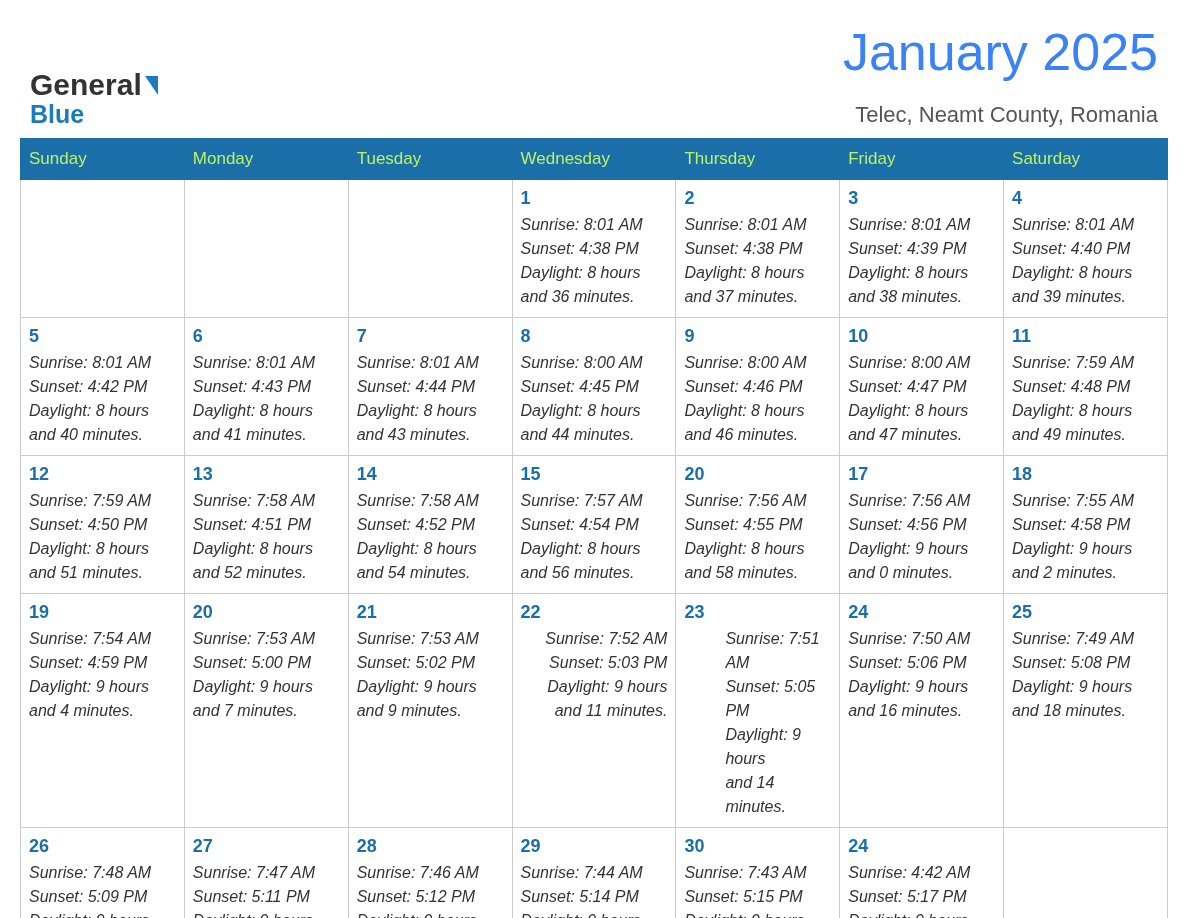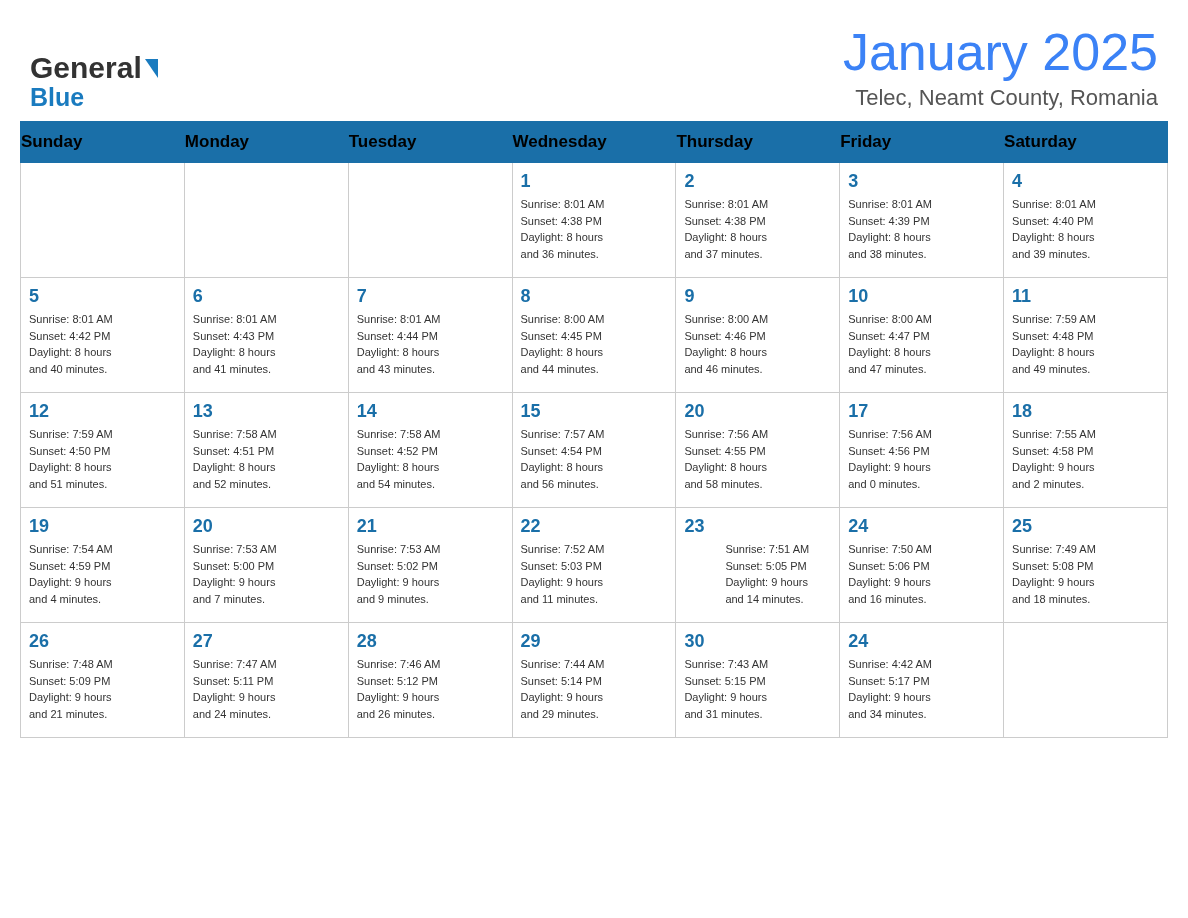--- a/index.html
+++ b/index.html
@@ -34,58 +34,59 @@
     }
     .main-title {
       font-size: 52px;
       font-weight: normal;
       color: #3b82f6;
       line-height: 1.1;
     }
     .subtitle {
       font-size: 22px;
       color: #555;
-      margin-top: 4px;
+      margin-top: 21px;
     }
     .calendar-wrapper {
       padding: 0 20px 20px 20px;
     }
     table {
       width: 100%;
       border-collapse: collapse;
       table-layout: fixed;
     }
     thead tr th {
       background-color: #1a6fa8;
-      color: #000000;
+      color: #bef264;
       font-size: 17px;
-      font-weight: bold;
-      padding: 10px 0;
+      font-weight: normal;
+      padding: 10px 8px;
       text-align: left;
       border: 1px solid #1a6fa8;
     }
     tbody tr td {
       border: 1px solid #ccc;
       vertical-align: top;
       padding: 8px;
       height: 115px;
       font-size: 13px;
       color: #333;
     }
     .day-number {
       font-size: 18px;
       color: #1a6fa8;
       font-weight: bold;
       display: block;
       margin-bottom: 4px;
     }
     .day-info {
-      font-size: 11px;
+      font-size: 16px;
       line-height: 1.5;
       color: #333;
+      font-style: italic;
     }
     tbody tr:nth-child(odd) td {
       background: #fff;
     }
     tbody tr:nth-child(even) td {
       background: #fff;
     }
     tbody tr td.empty {
       background: #fff;
     }
@@ -275,21 +276,21 @@
           </td>
           <td>
             <span class="day-number">21</span>
             <div class="day-info" style="white-space: pre-line;">Sunrise: 7:53 AM
 Sunset: 5:02 PM
 Daylight: 9 hours
 and 9 minutes.</div>
           </td>
           <td>
             <span class="day-number">22</span>
-            <div class="day-info" style="white-space: pre-line;">Sunrise: 7:52 AM
+            <div class="day-info" style="white-space: pre-line; text-align: right;">Sunrise: 7:52 AM
 Sunset: 5:03 PM
 Daylight: 9 hours
 and 11 minutes.</div>
           </td>
           <td>
             <span class="day-number">23</span>
             <div class="day-info" style="white-space: pre-line; margin-left: 41px;">Sunrise: 7:51 AM
 Sunset: 5:05 PM
 Daylight: 9 hours
 and 14 minutes.</div>

